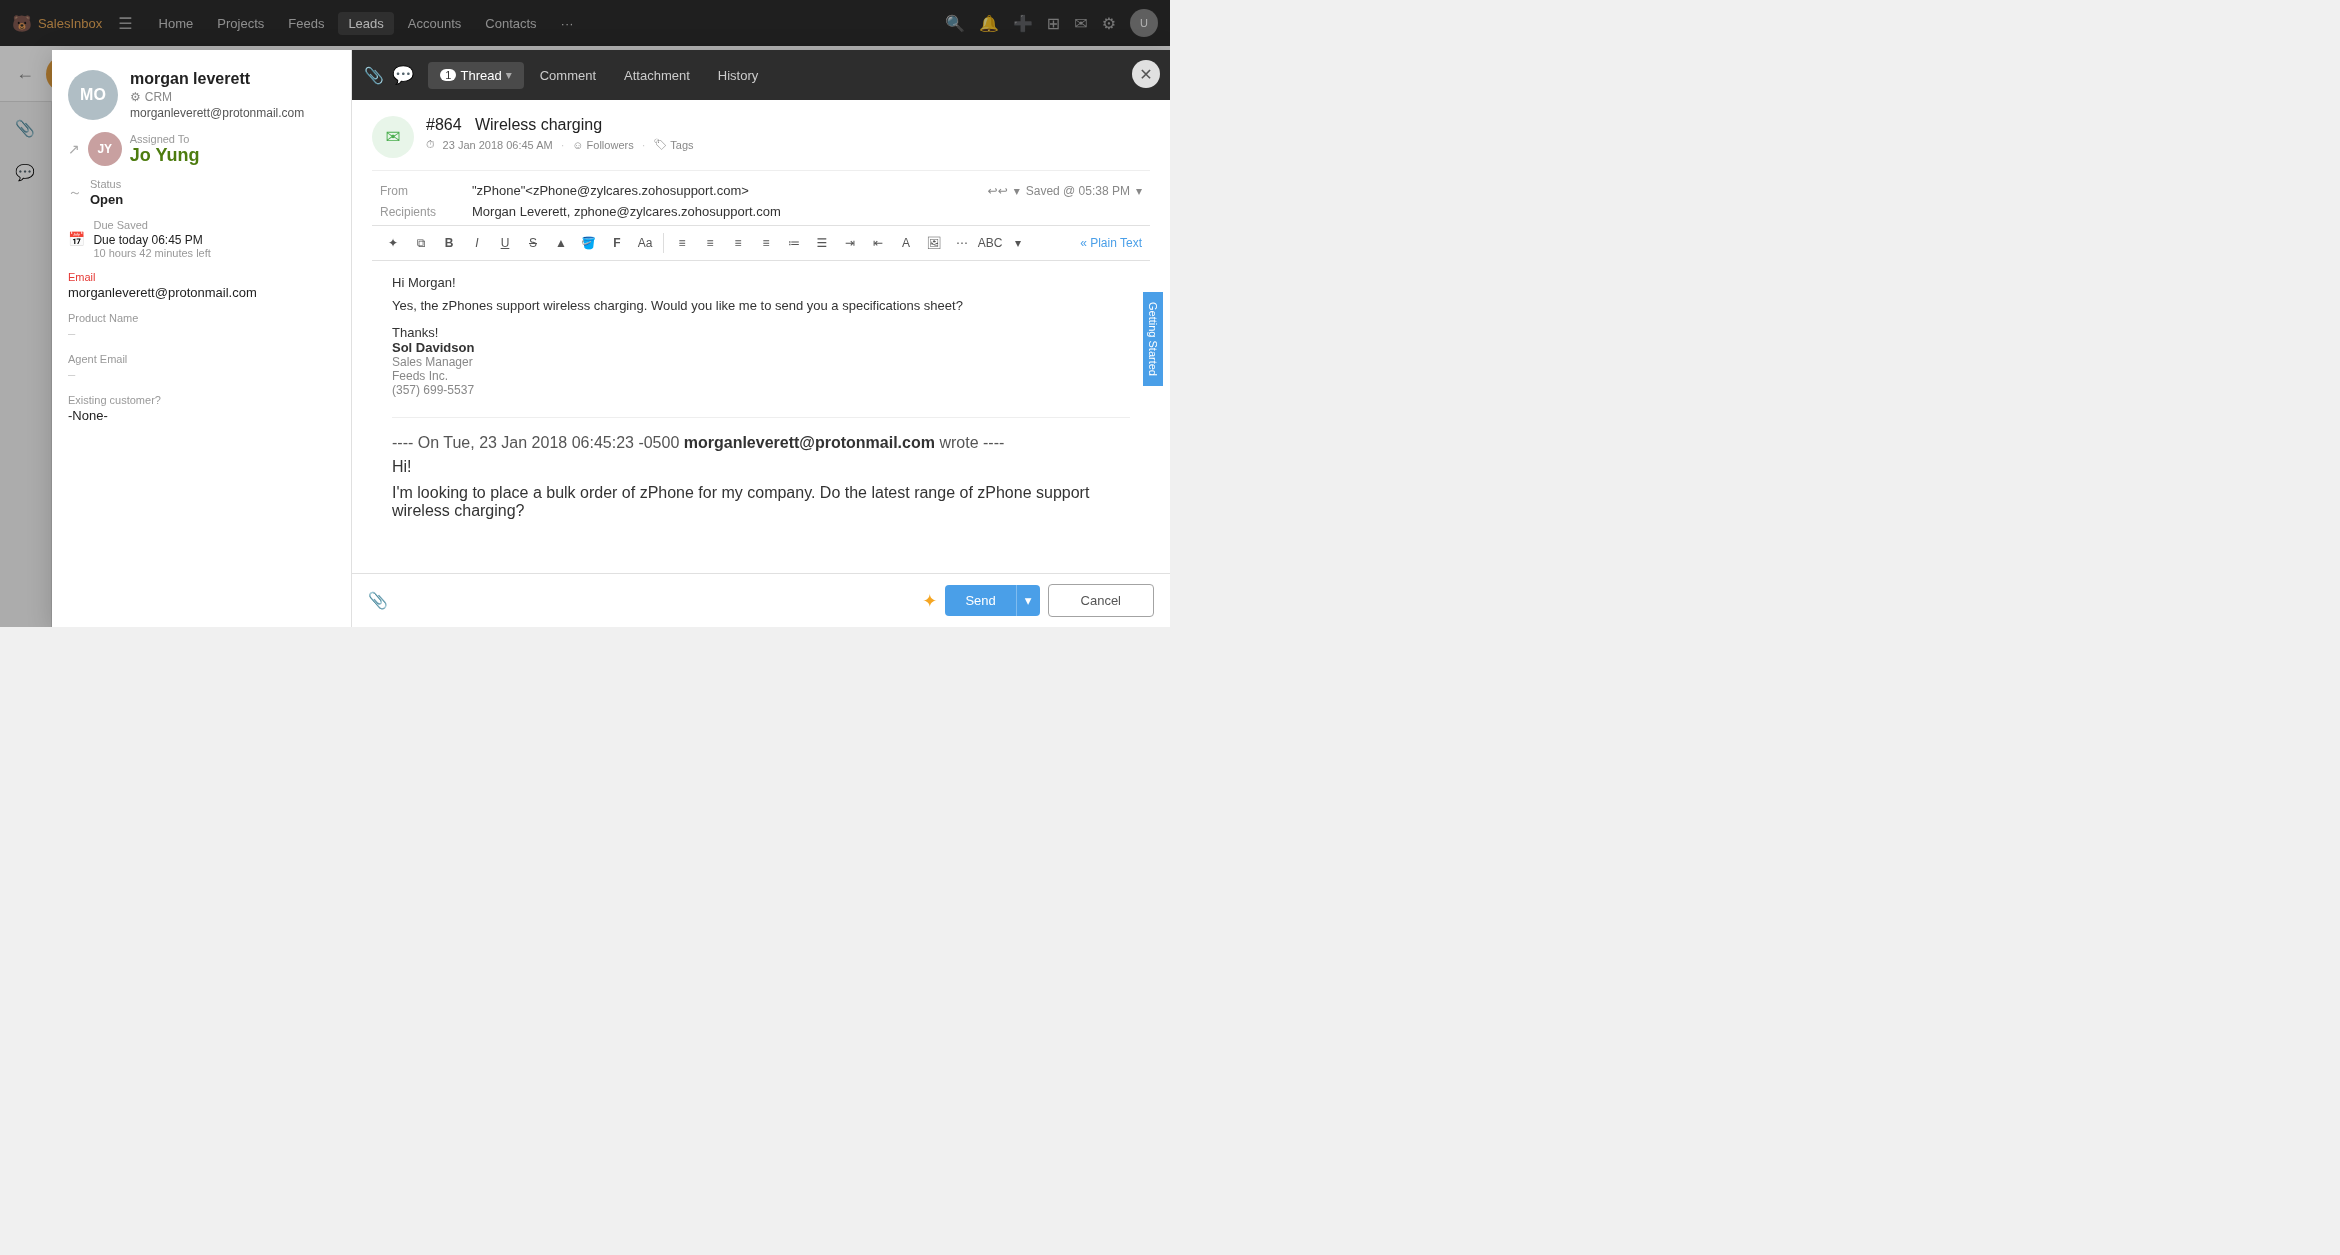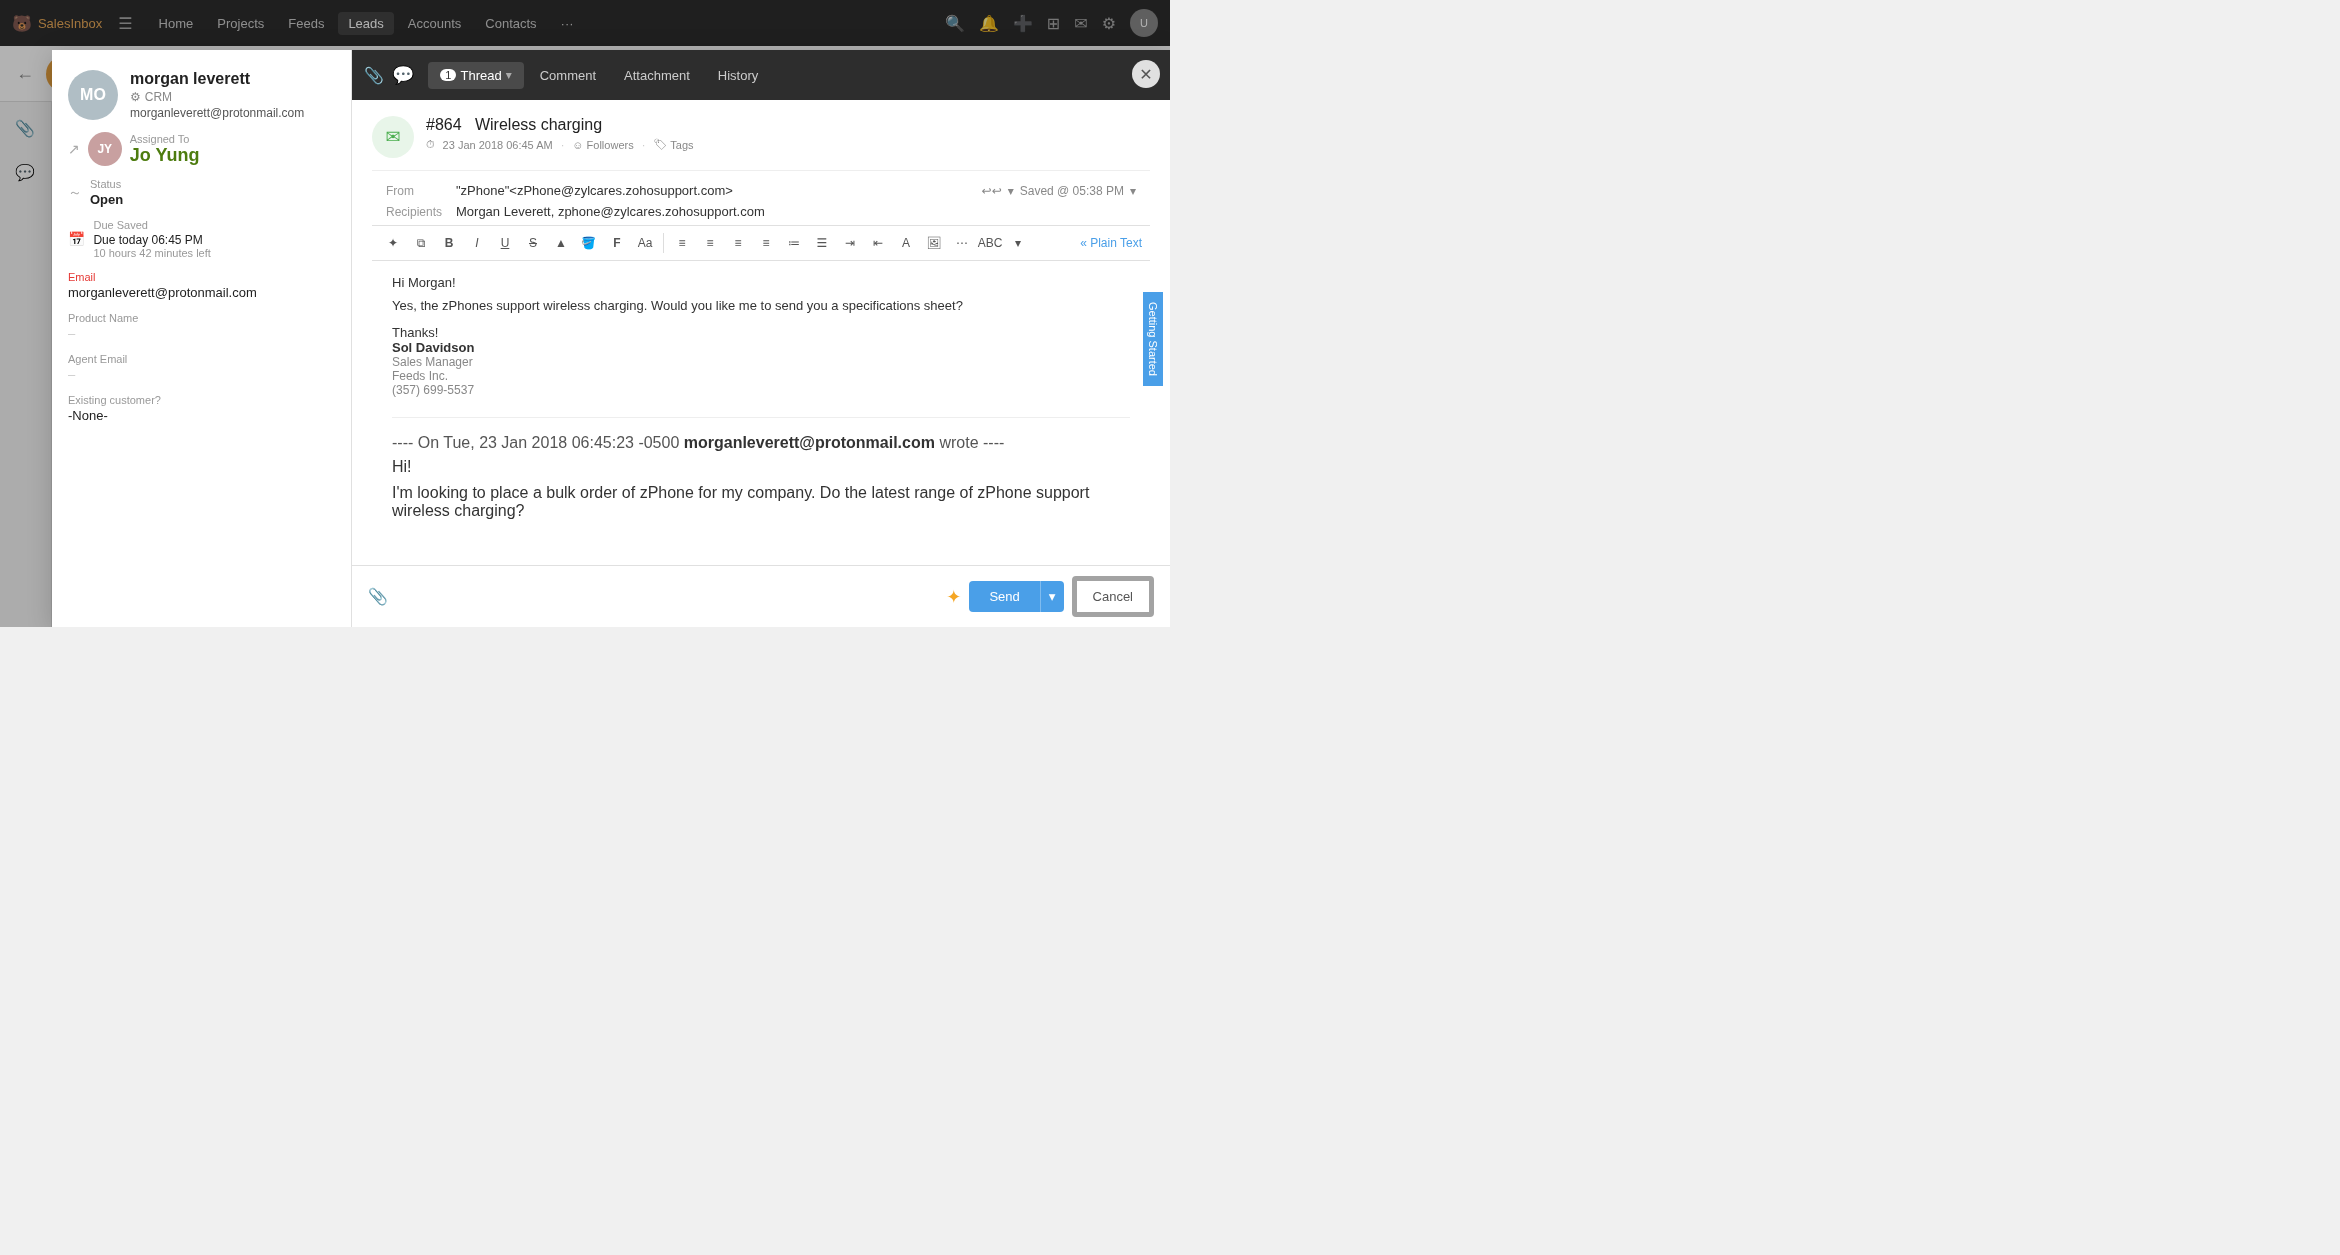--- a/index.html
+++ b/index.html
@@ -91,21 +91,21 @@
     
     .email-view { flex: 1; overflow-y: auto; padding: 16px 20px; }
     .email-subject-row { display: flex; align-items: flex-start; gap: 12px; margin-bottom: 12px; border-bottom: 1px solid #eee; padding-bottom: 12px; }
     .email-envelope { width: 42px; height: 42px; border-radius: 50%; background: #e8f5e9; display: flex; align-items: center; justify-content: center; font-size: 18px; color: #4caf50; }
     .email-subject-info { flex: 1; }
     .email-subject-title { font-size: 16px; font-weight: 400; color: #222; }
     .email-meta { display: flex; align-items: center; gap: 8px; font-size: 11px; color: #888; margin-top: 4px; }
     .email-meta-separator { color: #ccc; }
     .email-meta-tag { display: flex; align-items: center; gap: 3px; }
 
-    .email-from-row { display: flex; gap: 0; margin: 6px 14px; align-items: baseline; }
+    .email-from-row { display: flex; gap: 22px; margin: 6px 8px; align-items: baseline; }
     .email-from-label { font-size: 12px; color: #999; width: 70px; }
     .email-from-value { font-size: 13px; color: #333; flex: 1; }
     .email-actions-right { margin-left: auto; display: flex; align-items: center; gap: 6px; font-size: 12px; color: #888; }
 
     
     .editor-toolbar { border-top: 1px solid #e0e0e0; border-bottom: 1px solid #e0e0e0; padding: 4px 8px; display: flex; align-items: center; gap: 2px; flex-wrap: nowrap; overflow: hidden; }
     .toolbar-btn { width: 26px; height: 26px; border: none; background: none; cursor: pointer; font-size: 12px; color: #555; display: flex; align-items: center; justify-content: center; border-radius: 3px; }
     .toolbar-separator { width: 1px; height: 20px; background: #ddd; margin: 0 3px; }
     .toolbar-plain { font-size: 12px; color: #4a9fe8; margin-left: auto; white-space: nowrap; cursor: pointer; }
 
@@ -125,21 +125,21 @@
     .editor-quoted .quoted-thanks { color: #333; }
 
     
     .email-footer { border-top: 1px solid #e0e0e0; padding: 10px 16px; display: flex; align-items: center; gap: 8px; }
     .footer-attach { font-size: 16px; color: #888; cursor: pointer; }
     .footer-spacer { flex: 1; }
     .footer-ai { font-size: 18px; color: #f5a623; }
     .send-btn-group { display: flex; align-items: center; }
     .send-btn { background: #4a9fe8; color: #fff; border: none; padding: 8px 20px; font-size: 13px; cursor: pointer; border-radius: 4px 0 0 4px; }
     .send-dropdown { background: #4a9fe8; color: #fff; border: none; border-left: 1px solid rgba(255,255,255,0.3); padding: 8px 8px; cursor: pointer; border-radius: 0 4px 4px 0; }
-    .cancel-btn { background: #fff; border: 5px solid #a3a3a3; color: #555; padding: 8px 16px; font-size: 13px; cursor: pointer; border-radius: 4px; }
+    .cancel-btn { background: #fff; border: 1px solid #a3a3a3; color: #555; padding: 8px 32px; font-size: 13px; cursor: pointer; border-radius: 4px; }
 
     .assigned-row-wrapper { display: flex; gap: 8px; align-items: center; margin: 12px 0; }
     .assigned-person-avatar { width: 34px; height: 34px; border-radius: 50%; background: #c8a0a0; display: flex; align-items: center; justify-content: center; color: #fff; font-size: 12px; font-weight: bold; overflow: hidden; }
 
     
     .getting-started-tab { position: absolute; right: -30px; top: 50%; transform: translateY(-50%) rotate(90deg); background: #4a9fe8; color: #fff; font-size: 11px; padding: 4px 10px; cursor: pointer; white-space: nowrap; z-index: 25; }
   </style>
 </head>
 <body>
 

